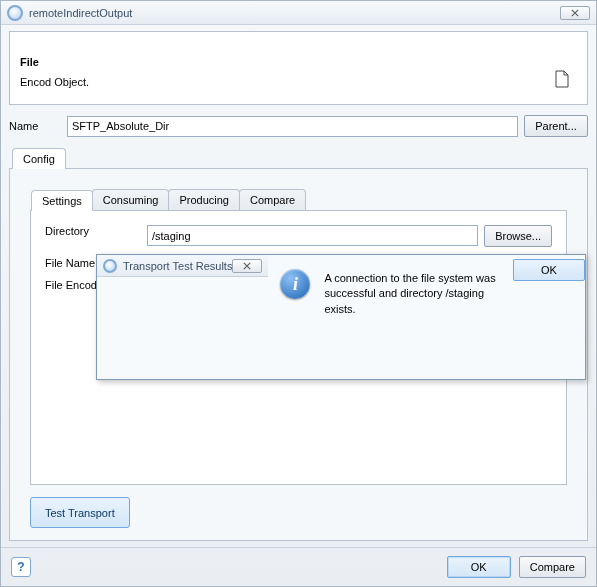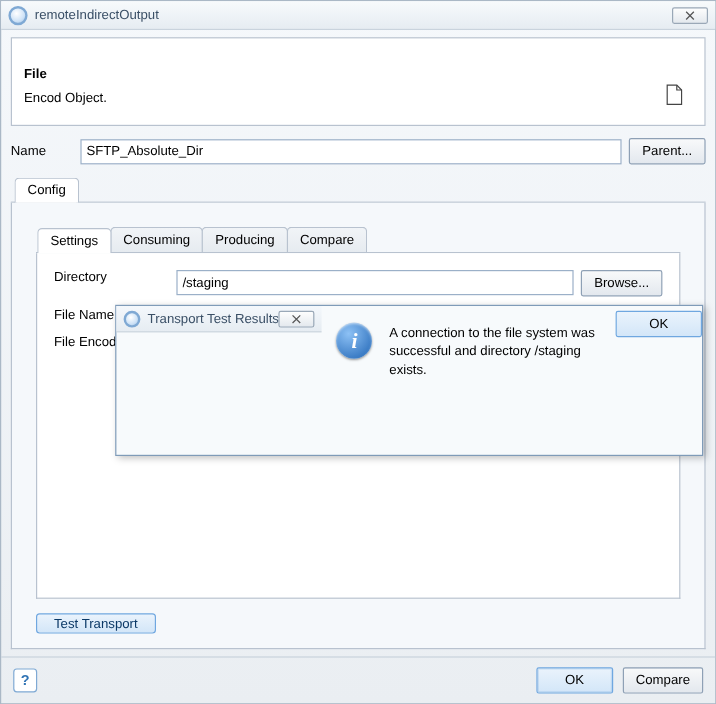--- a/index.html
+++ b/index.html
@@ -171,21 +171,21 @@
   .field-row label { width: 96px; color: #000; }
   .cut-label { width: 60px; }
 
   .bottom-bar {
     margin-top: 12px;
   }
   .test-btn {
     border: 1px solid #6fa7e0;
     background: linear-gradient(#eaf3fc, #d3e6f8);
     color: #0a3866;
-    height: 17px;
+    height: 31px;
     padding: 0 14px;
     border-radius: 3px;
     cursor: pointer;
     font: inherit;
   }
 
   .footer {
     border-top: 1px solid #c9d3dd;
     padding: 8px 10px;
     display: flex;

